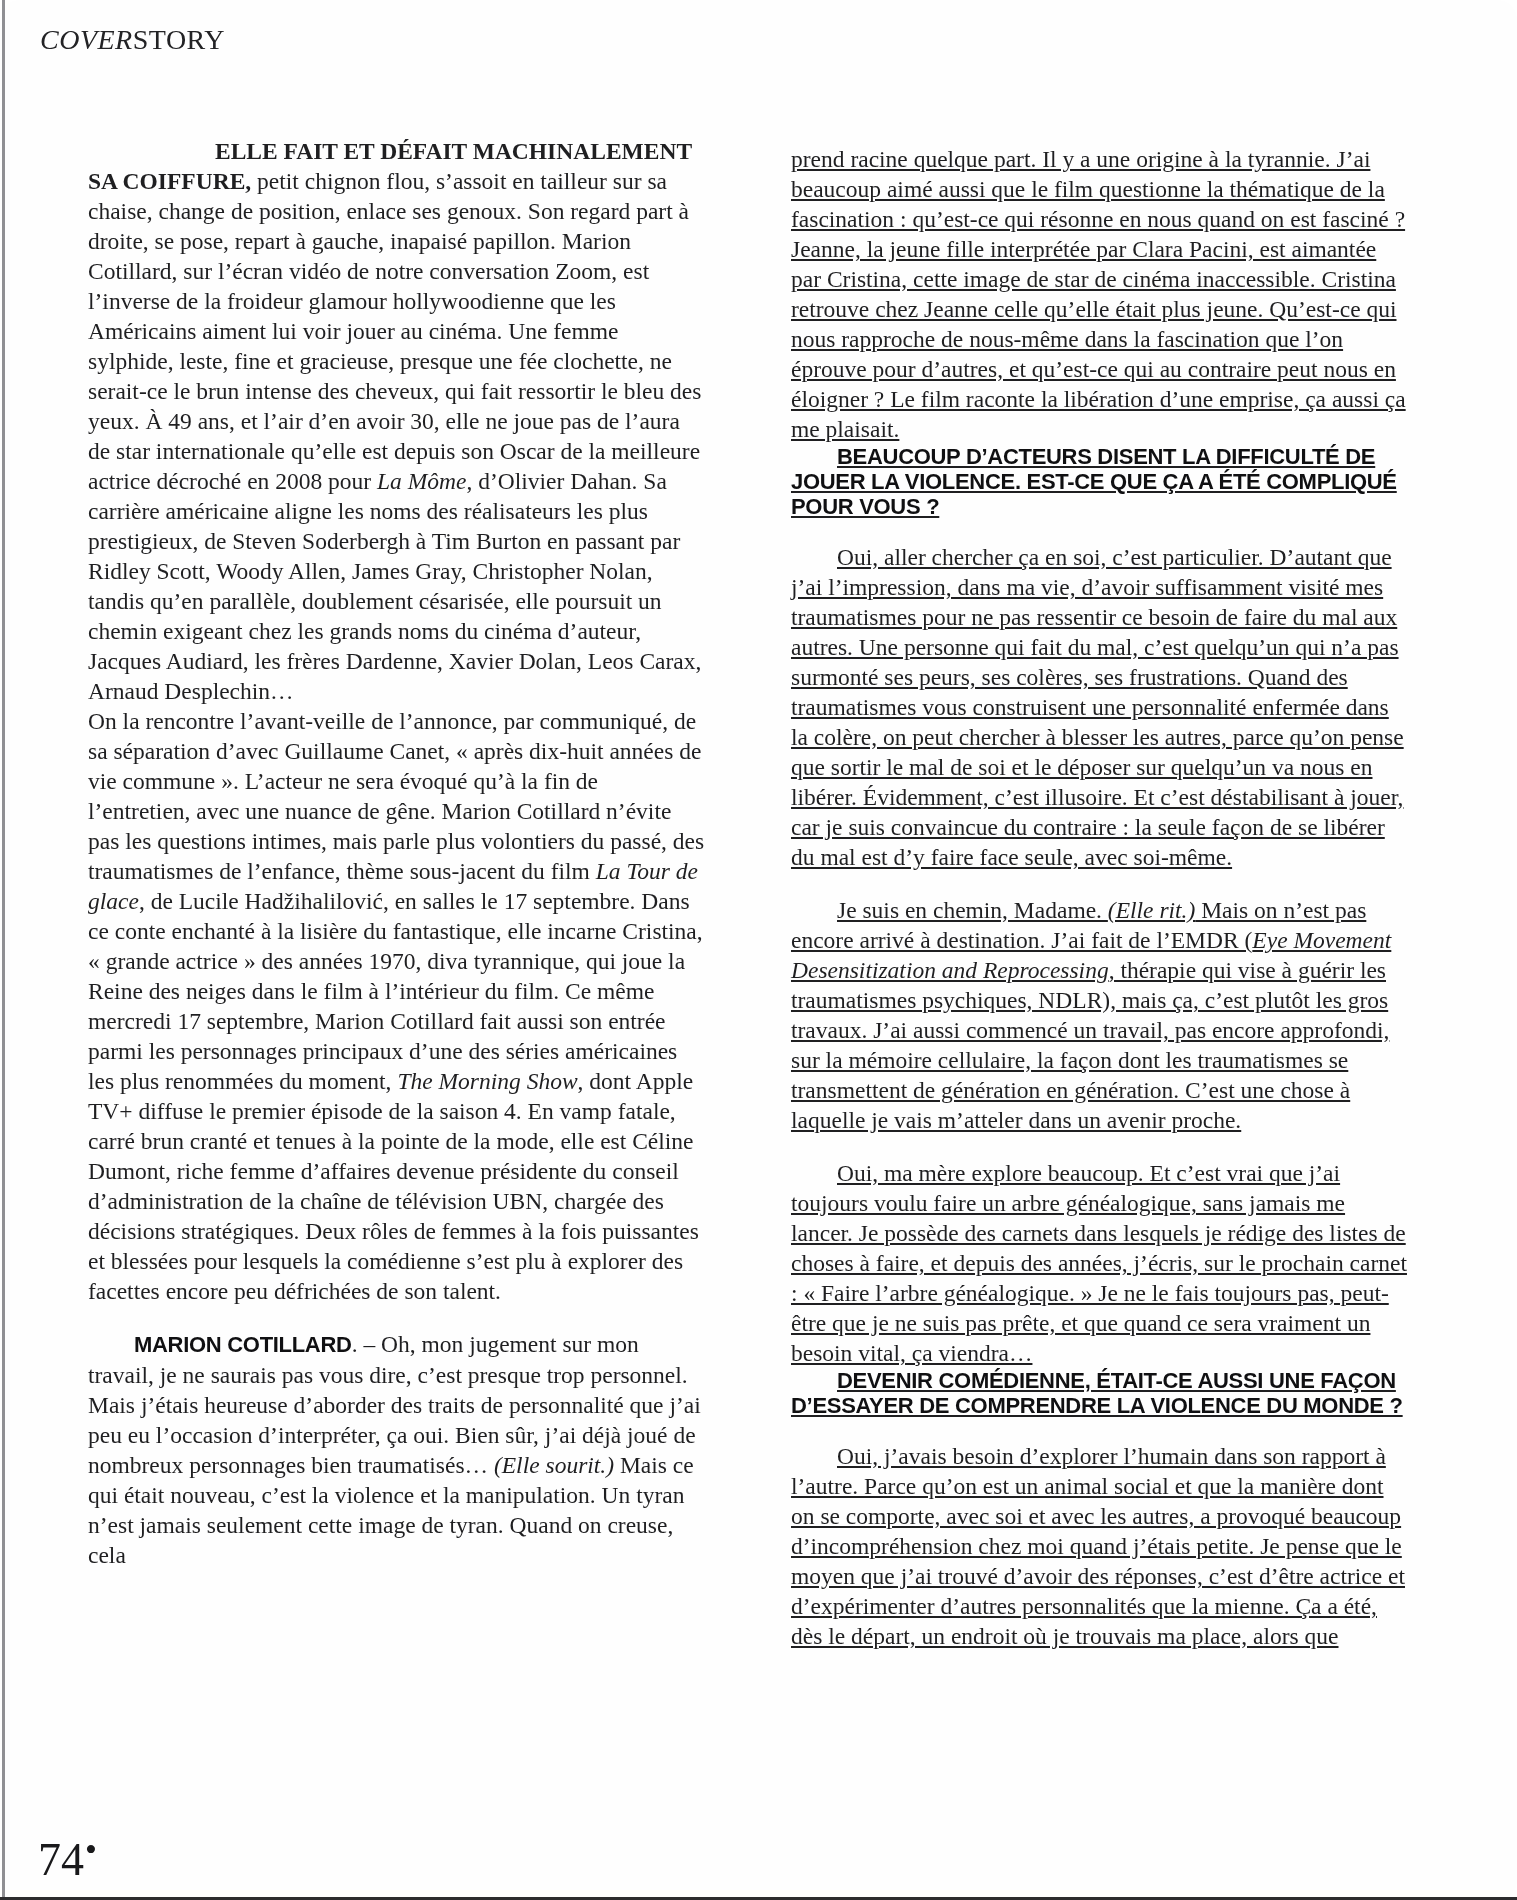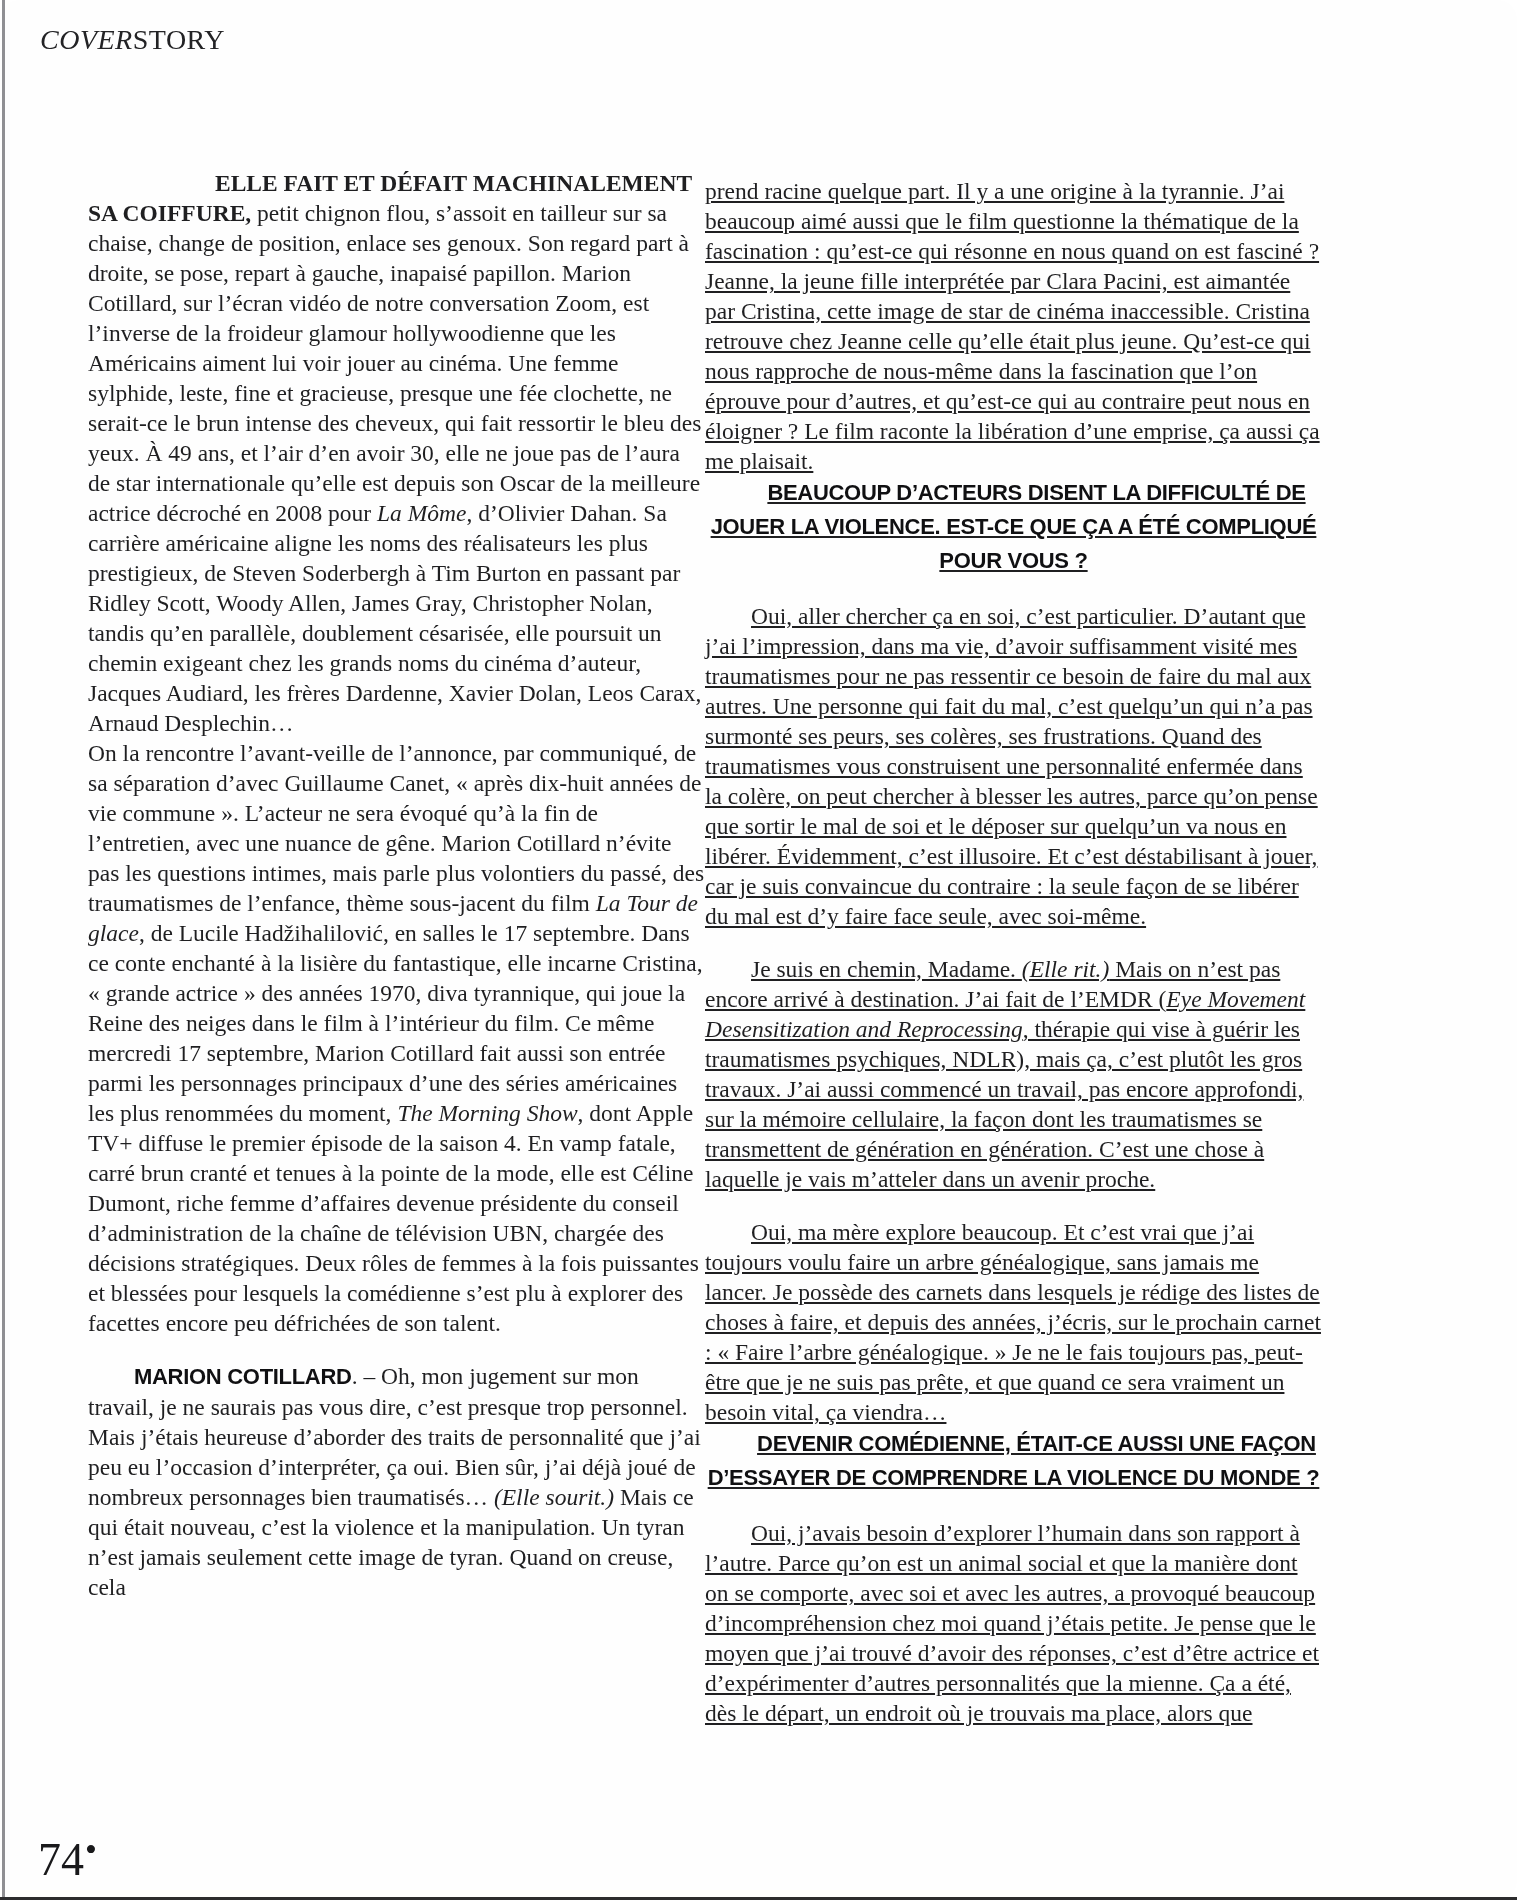--- a/index.html
+++ b/index.html
@@ -44,46 +44,46 @@
   .brand-italic {
     font-style: italic;
     font-family: "Liberation Serif", serif;
   }
   .brand-regular {
     font-style: normal;
     font-family: "Liberation Serif", serif;
   }
   main.article {
     position: absolute;
-    top: 168px;
+    top: 136px;
     left: 88px;
     width: 1320px;
     display: flex;
+    gap: 86px;
   }
   .column {
     width: 617px;
     font-size: 23.5px;
     line-height: 30px;
     text-align: left;
     color: #1f1f21;
   }
   .column-2 { padding-top: 8px; text-decoration: underline; }
   p.block { margin: 0; }
   p.lead   { text-indent: 127px; }
   p.para   { text-indent: 0; }
   p.answer { text-indent: 46px; margin-top: 23px; }
   p.question {
     text-indent: 46px;
     font-family: "Liberation Sans", sans-serif;
     font-weight: 700;
     font-size: 22px;
-    line-height: 34px;
+    line-height: 25px;
     letter-spacing: -0.3px;
     color: #101012;
-    text-align: center;
   }
   .run-r { font-style: normal; font-weight: 400; }
   .run-b { font-weight: 700; }
   .run-i { font-style: italic; }
   .run-q {
     font-family: "Liberation Sans", sans-serif;
     font-weight: 700;
     font-size: 22px;
     letter-spacing: -0.3px;
     color: #101012;

